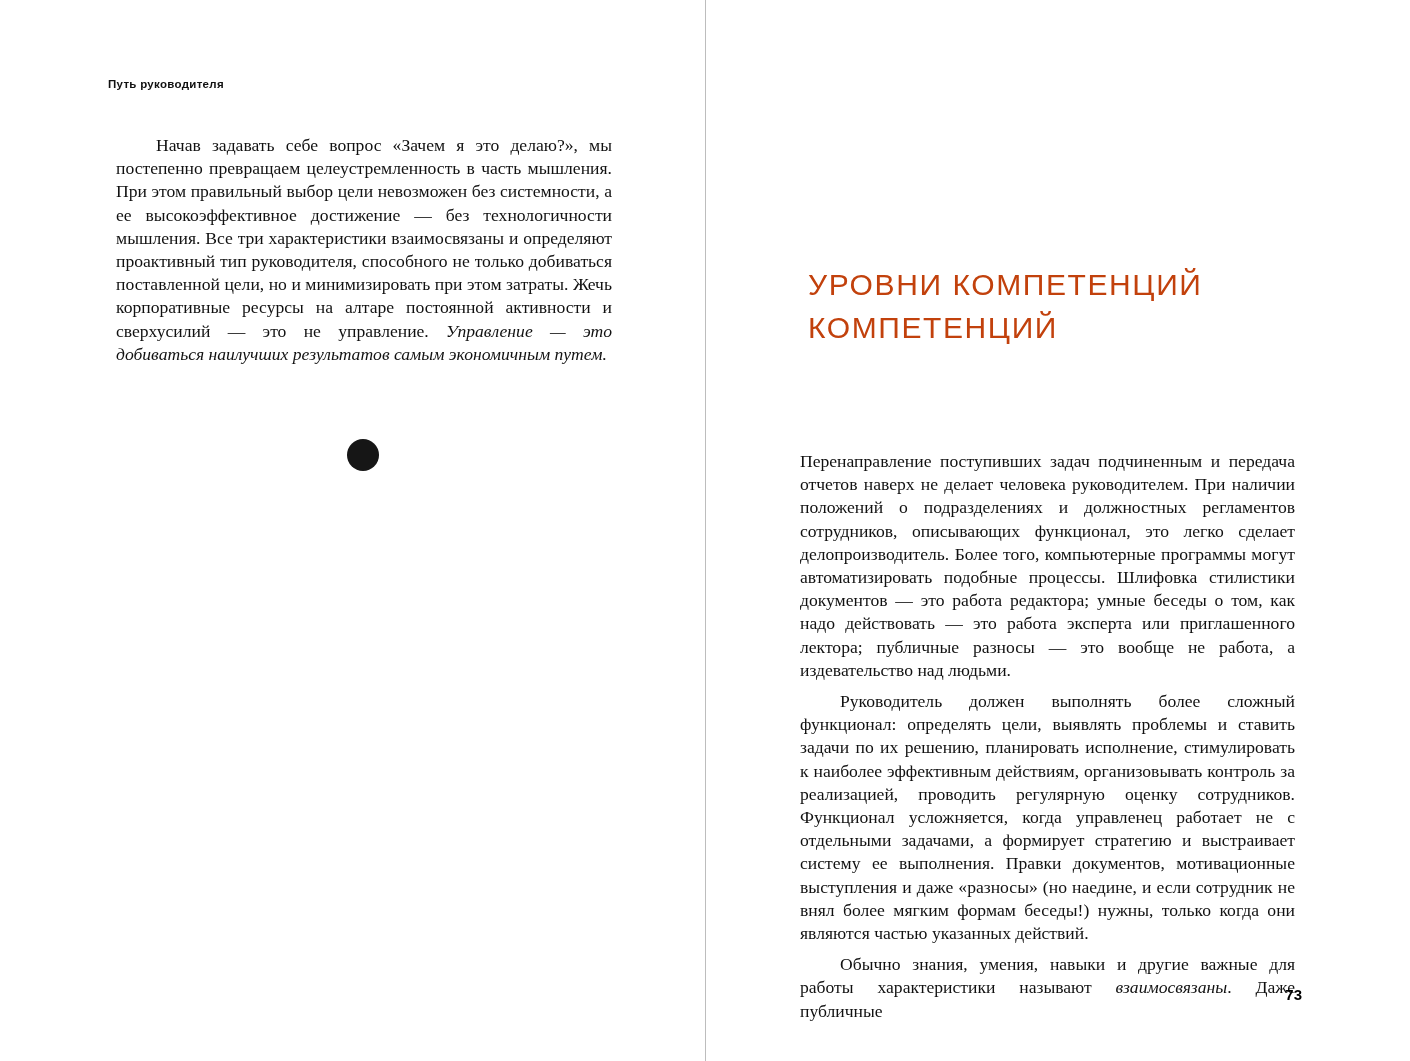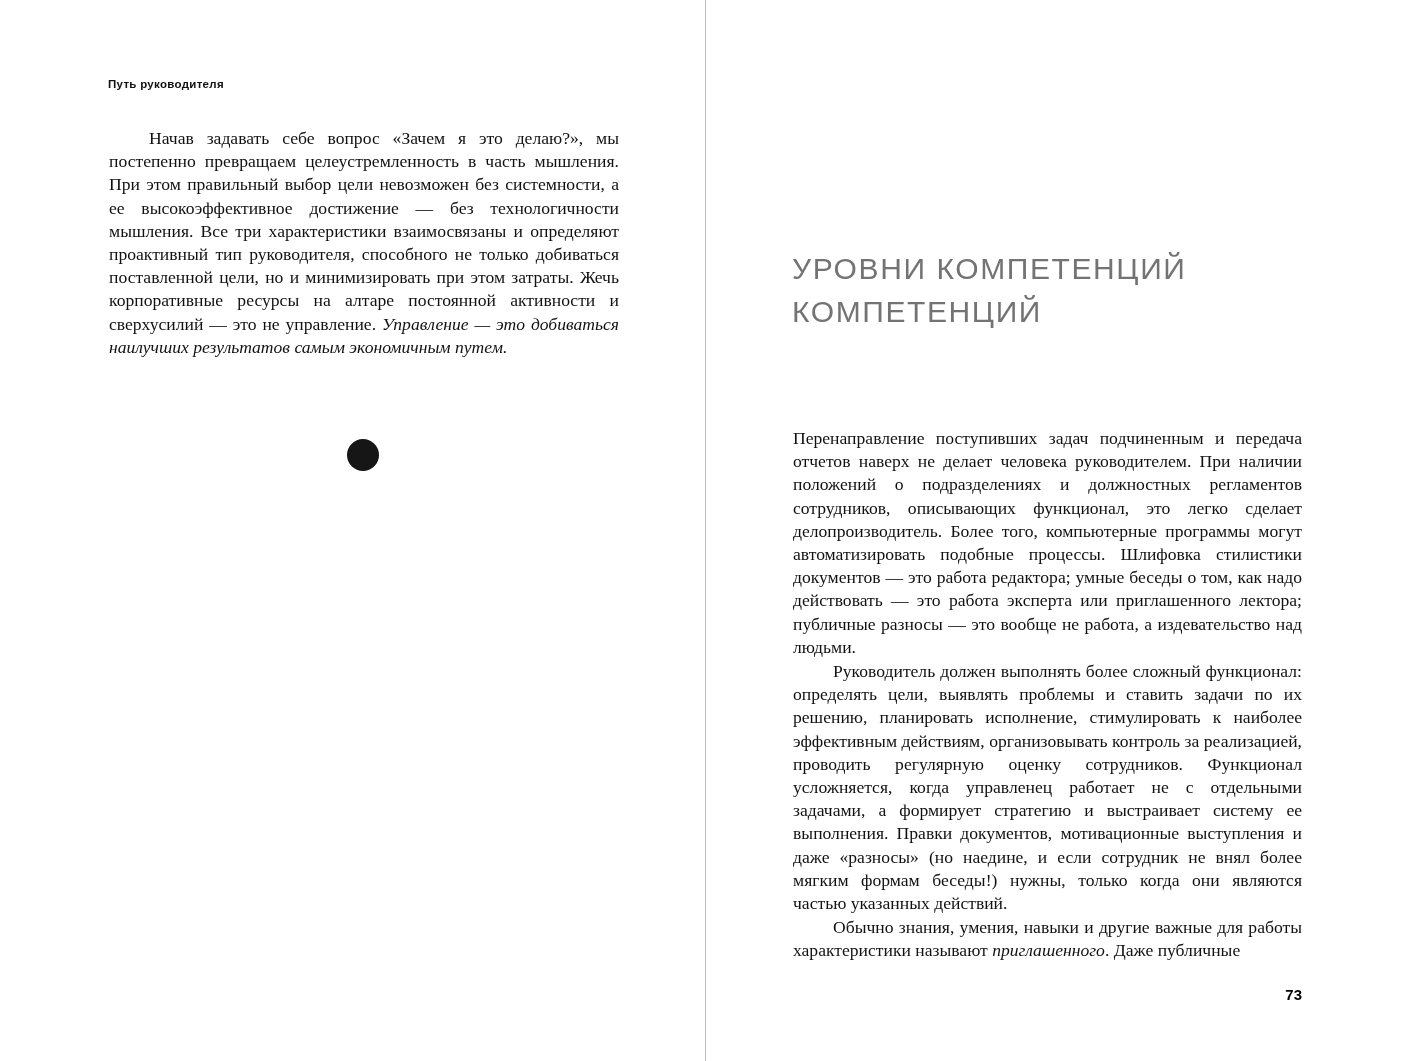--- a/index.html
+++ b/index.html
@@ -49,26 +49,26 @@
   .body-block {
     position: absolute;
     width: 512px;
   }
   .page-left .body-block {
     left: 108px;
     top: 126px;
   }
   .page-right .body-block {
     left: 86px;
-    top: 426px;
+    top: 442px;
     width: 511px;
   }
 
   .body-para {
-    margin: 1px;
+    margin: 8px;
     font-size: 17.6px;
     line-height: 23.2px;
     text-align: justify;
     color: #111111;
   }
   .body-para.indent {
     text-indent: 40px;
   }
   .body-para em {
     font-style: italic;
@@ -81,27 +81,27 @@
     width: 32px;
     height: 32px;
     border-radius: 50%;
     background: #161616;
   }
 
   .chapter-title {
     position: absolute;
     left: 86px;
     top: 247px;
-    margin: 0;
+    margin: 16px;
     font-family: "Liberation Sans", sans-serif;
     font-weight: 400;
     font-size: 30px;
     line-height: 43px;
     letter-spacing: 1.6px;
-    color: #737373;
+    color: #c2410c;
   }
 
   .page-number {
     position: absolute;
     right: 108px;
     bottom: 58px;
     font-family: "Liberation Sans", sans-serif;
     font-weight: 700;
     font-size: 15px;
     color: #000000;
@@ -124,19 +124,19 @@
 
   <div class="gutter"></div>
 
   <div class="page page-right">
 
     <h1 class="chapter-title"><span>УРОВНИ КОМПЕТЕНЦИЙ</span><br><span>КОМПЕТЕНЦИЙ</span></h1>
 
     <div class="body-block">
       <p class="body-para">Перенаправление поступивших задач подчиненным и передача отчетов наверх не делает человека руководителем. При наличии положений о подразделениях и должностных регламентов сотрудников, описывающих функционал, это легко сделает делопроизводитель. Более того, компьютерные программы могут автоматизировать подобные процессы. Шлифовка стилистики документов — это работа редактора; умные беседы о том, как надо действовать — это работа эксперта или приглашенного лектора; публичные разносы — это вообще не работа, а издевательство над людьми.</p>
       <p class="body-para indent">Руководитель должен выполнять более сложный функционал: определять цели, выявлять проблемы и ставить задачи по их решению, планировать исполнение, стимулировать к наиболее эффективным действиям, организовывать контроль за реализацией, проводить регулярную оценку сотрудников. Функционал усложняется, когда управленец работает не с отдельными задачами, а формирует стратегию и выстраивает систему ее выполнения. Правки документов, мотивационные выступления и даже «разносы» (но наедине, и если сотрудник не внял более мягким формам беседы!) нужны, только когда они являются частью указанных действий.</p>
-      <p class="body-para indent"><span>Обычно знания, умения, навыки и другие важные для работы характеристики называют </span><em>приглашенного</em><span>. Даже публичные</span></p>
+      <p class="body-para indent"><span>Обычно знания, умения, навыки и другие важные для работы характеристики называют </span><em>взаимосвязаны</em><span>. Даже публичные</span></p>
     </div>
 
     <div class="page-number">73</div>
   </div>
 
 </div>
 
 </body></html>

